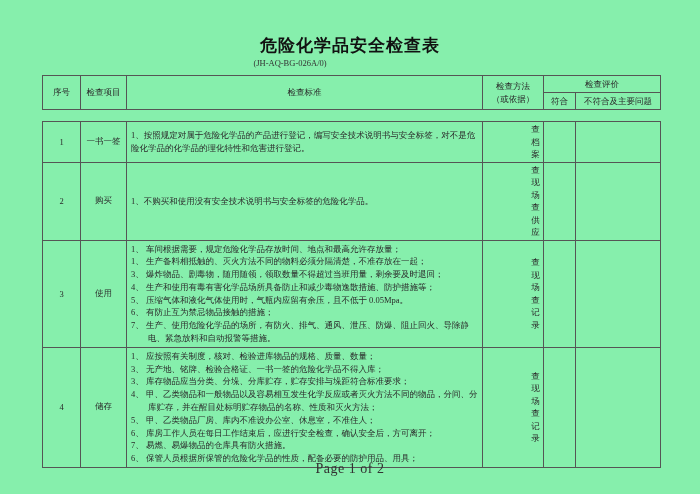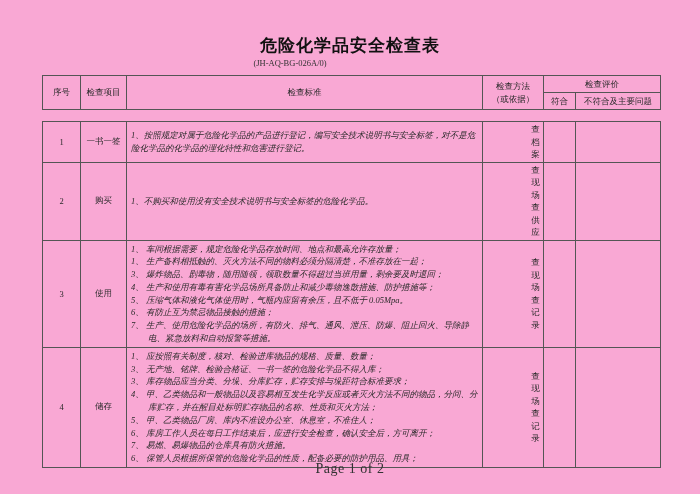--- a/index.html
+++ b/index.html
@@ -4,21 +4,21 @@
 <style>
   html,body{margin:0;padding:0;}
   body{
     width:700px;height:494px;
     background:#ffffff;
     font-family:"Liberation Serif","DejaVu Serif",serif;
     color:#222;
     position:relative;
     overflow:hidden;
   }
-  .page{position:absolute;inset:0;background:#f9a8d4;}
+  .page{position:absolute;inset:0;background:#86efac;}
   .doc-title{
     position:absolute;top:34px;left:0;width:700px;
     text-align:center;font-size:17px;font-weight:bold;
     letter-spacing:1px;color:#111;
     font-family:"Liberation Sans","DejaVu Sans",sans-serif;
   }
   .doc-subtitle{
     position:absolute;top:58px;left:0;width:580px;
     text-align:center;font-size:8.5px;color:#333;
   }
@@ -39,21 +39,21 @@
   th{text-align:center;}
   .c-seq{width:38px;}
   .c-item{width:46px;}
   .c-std{width:356px;}
   .c-method{width:61px;}
   .c-conform{width:32px;}
   .c-noncon{width:85px;}
   .head-table th{height:14px;line-height:13px;}
   .two-line{white-space:pre-line;line-height:12px;}
   .cell-center{text-align:center;}
-  .std-cell{vertical-align:middle;padding:2px 4px;font-style:italic;}
+  .std-cell{vertical-align:middle;padding:2px 4px;}
   .std-cell .li{
     text-align:left;line-height:12.8px;
   }
   .hang .li{
     padding-left:17px;text-indent:-17px;
   }
   .method-cell{text-align:center;line-height:12.5px;white-space:pre-line;padding-left:48px;}
   .r1{height:26px;}
   .r2{height:26px;}
   .r3{height:104px;}

